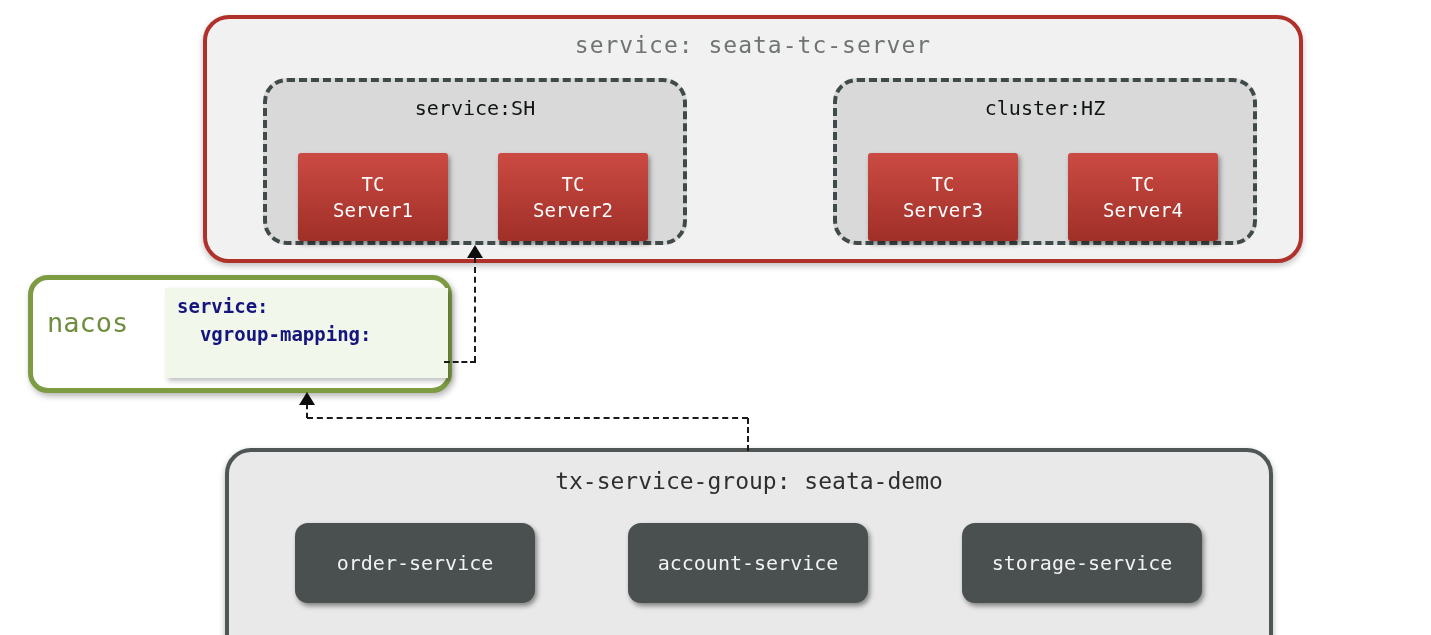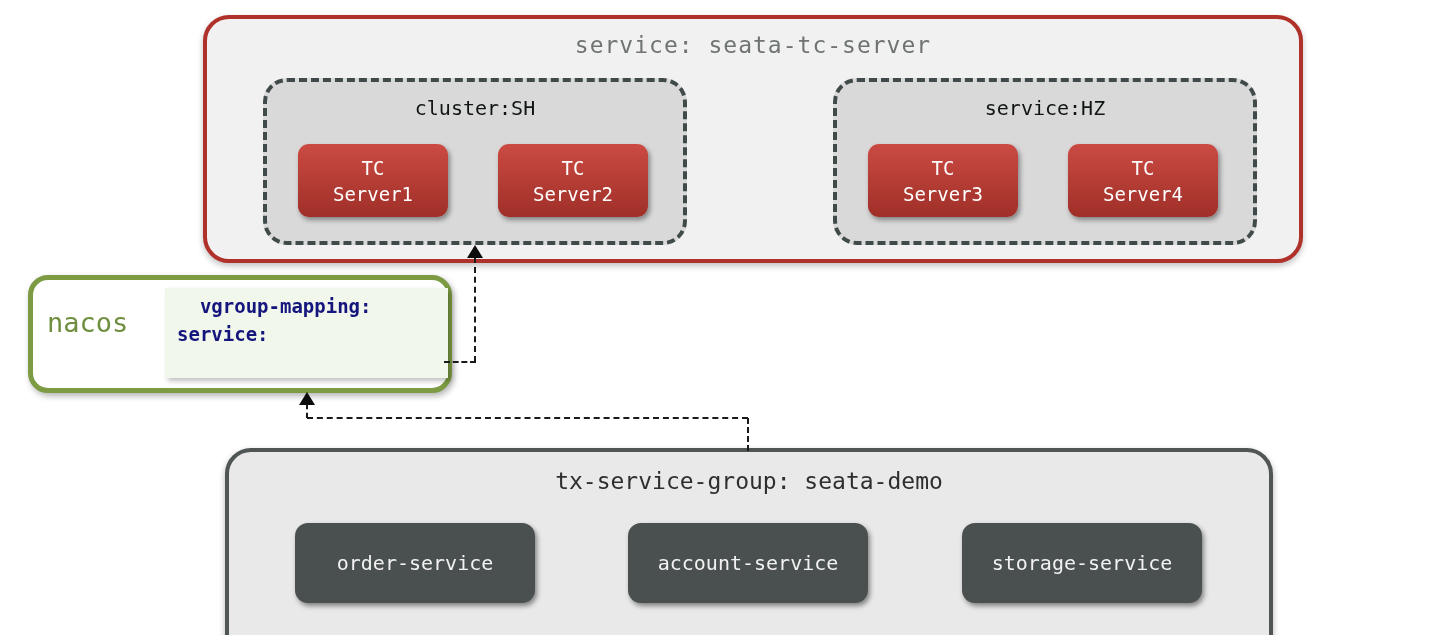--- a/index.html
+++ b/index.html
@@ -18,21 +18,21 @@
     background:var(--c-light_fill);border:4px solid var(--c-red);border-radius:26px;
     box-shadow:0 3px 6px rgba(0,0,0,.25);}
   .tc-title{position:absolute;left:0;top:13px;width:100%;text-align:center;
     font-size:23px;color:var(--c-gray_title);letter-spacing:1px;}
   .cluster{position:absolute;top:59px;width:424px;height:167px;
     background:var(--c-cluster_fill);border:4px dashed var(--c-slate_border);border-radius:24px;}
   .cluster-sh{left:56px;}
   .cluster-hz{left:626px;}
   .cluster-label{position:absolute;left:0;top:14px;width:100%;text-align:center;
     font-size:20px;color:#101414;}
-  .tc-server{position:absolute;top:62px;width:150px;height:73px;border-radius:11px;
+  .tc-server{position:absolute;top:71px;width:150px;height:88px;border-radius:3px;
     background:linear-gradient(to bottom,var(--c-red_grad_top),var(--c-red_grad_bottom));
     box-shadow:2px 3px 5px rgba(0,0,0,.4);
     display:flex;flex-direction:column;align-items:center;justify-content:center;
     color:#ffffff;font-size:19px;line-height:26px;}
   .tc-server.pos1{left:31px;}
   .tc-server.pos2{left:231px;}
 
   
   .nacos-box{position:absolute;left:28px;top:275px;width:424px;height:118px;
     background:#ffffff;border:5px solid var(--c-green);border-radius:20px;
@@ -68,49 +68,49 @@
 </style>
 </head>
 <body>
 
 <div class="canvas">
 
   <div class="tc-container">
     <div class="tc-title">service: seata-tc-server</div>
 
     <div class="cluster cluster-sh">
-      <div class="cluster-label">cluster:SH</div>
+      <div class="cluster-label">service:SH</div>
       <div class="tc-server pos1">
         <span>TC</span>
         <span>Server1</span>
       </div>
       <div class="tc-server pos2">
         <span>TC</span>
         <span>Server2</span>
       </div>
     </div>
 
     <div class="cluster cluster-hz">
-      <div class="cluster-label">service:HZ</div>
+      <div class="cluster-label">cluster:HZ</div>
       <div class="tc-server pos1">
         <span>TC</span>
         <span>Server3</span>
       </div>
       <div class="tc-server pos2">
         <span>TC</span>
         <span>Server4</span>
       </div>
     </div>
   </div>
 
   <div class="nacos-box">
     <div class="nacos-label">nacos</div>
     <div class="config-box">
+      <div class="config-line">service:</div>
       <div class="config-line">  vgroup-mapping:</div>
-      <div class="config-line">service:</div>
     </div>
   </div>
 
   <div class="tx-container">
     <div class="tx-title">tx-service-group: seata-demo</div>
     <div class="service-box svc1">
       <span>order-service</span>
     </div>
     <div class="service-box svc3">
       <span>storage-service</span>

